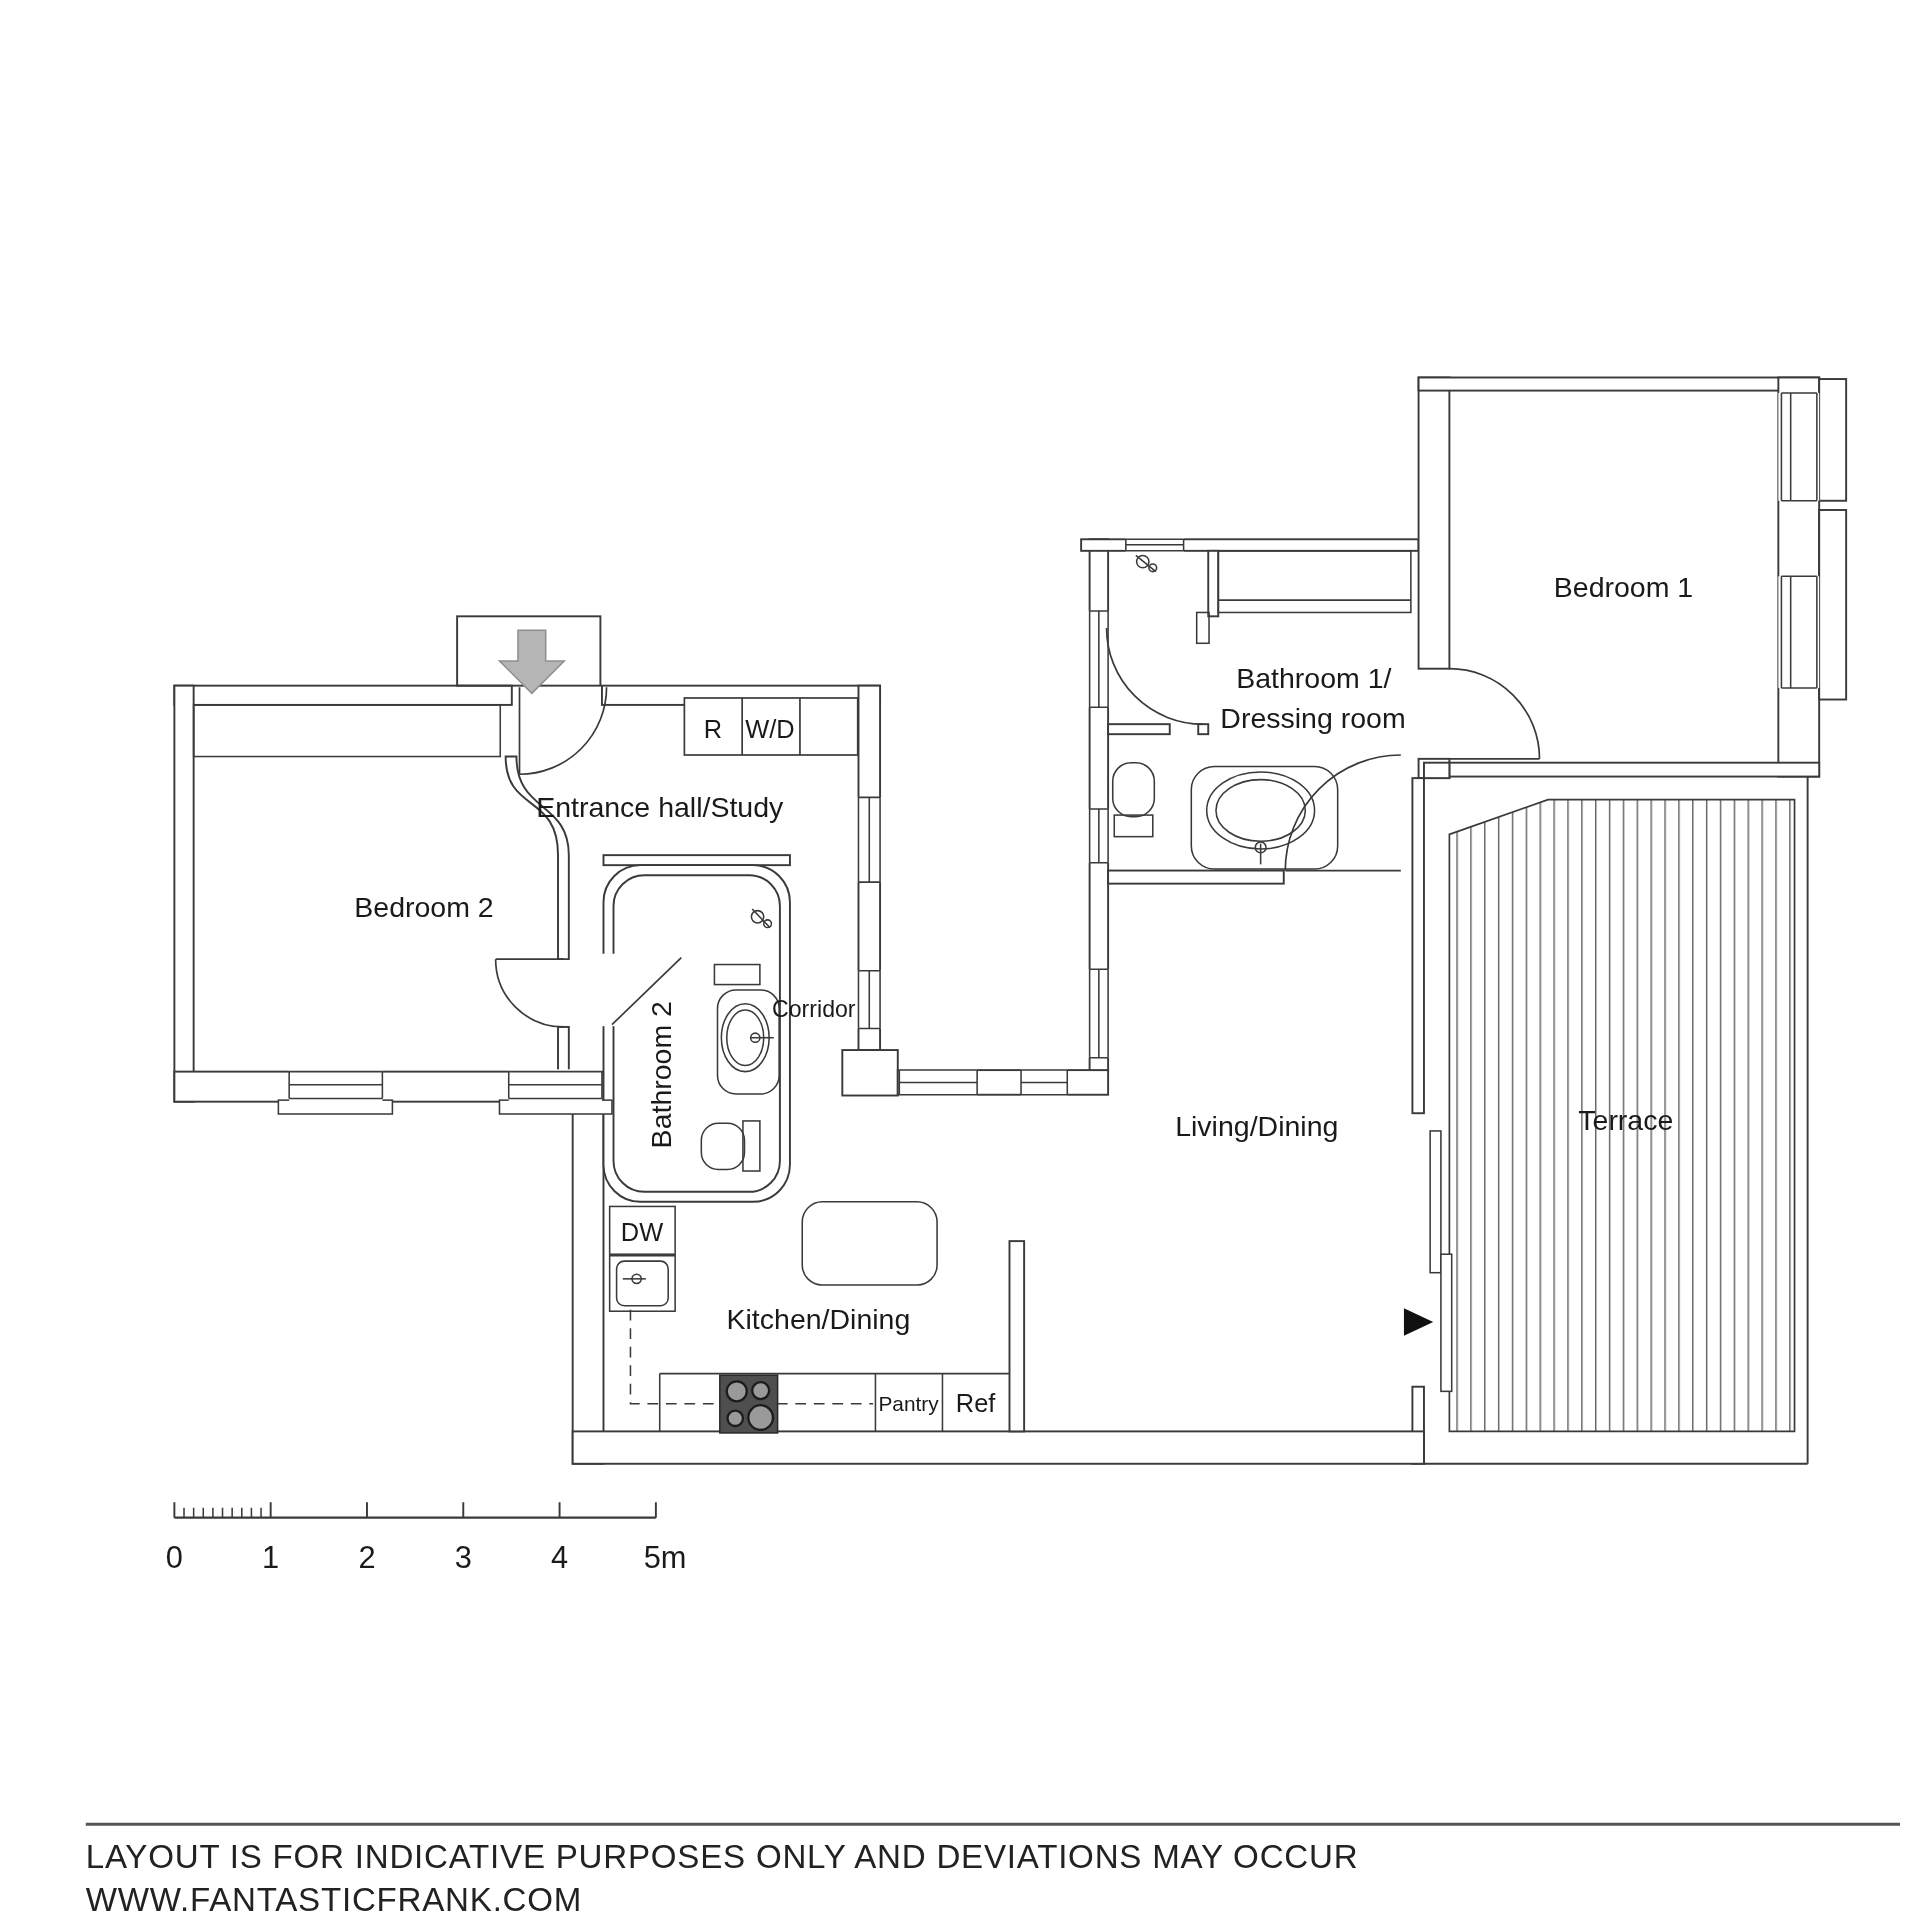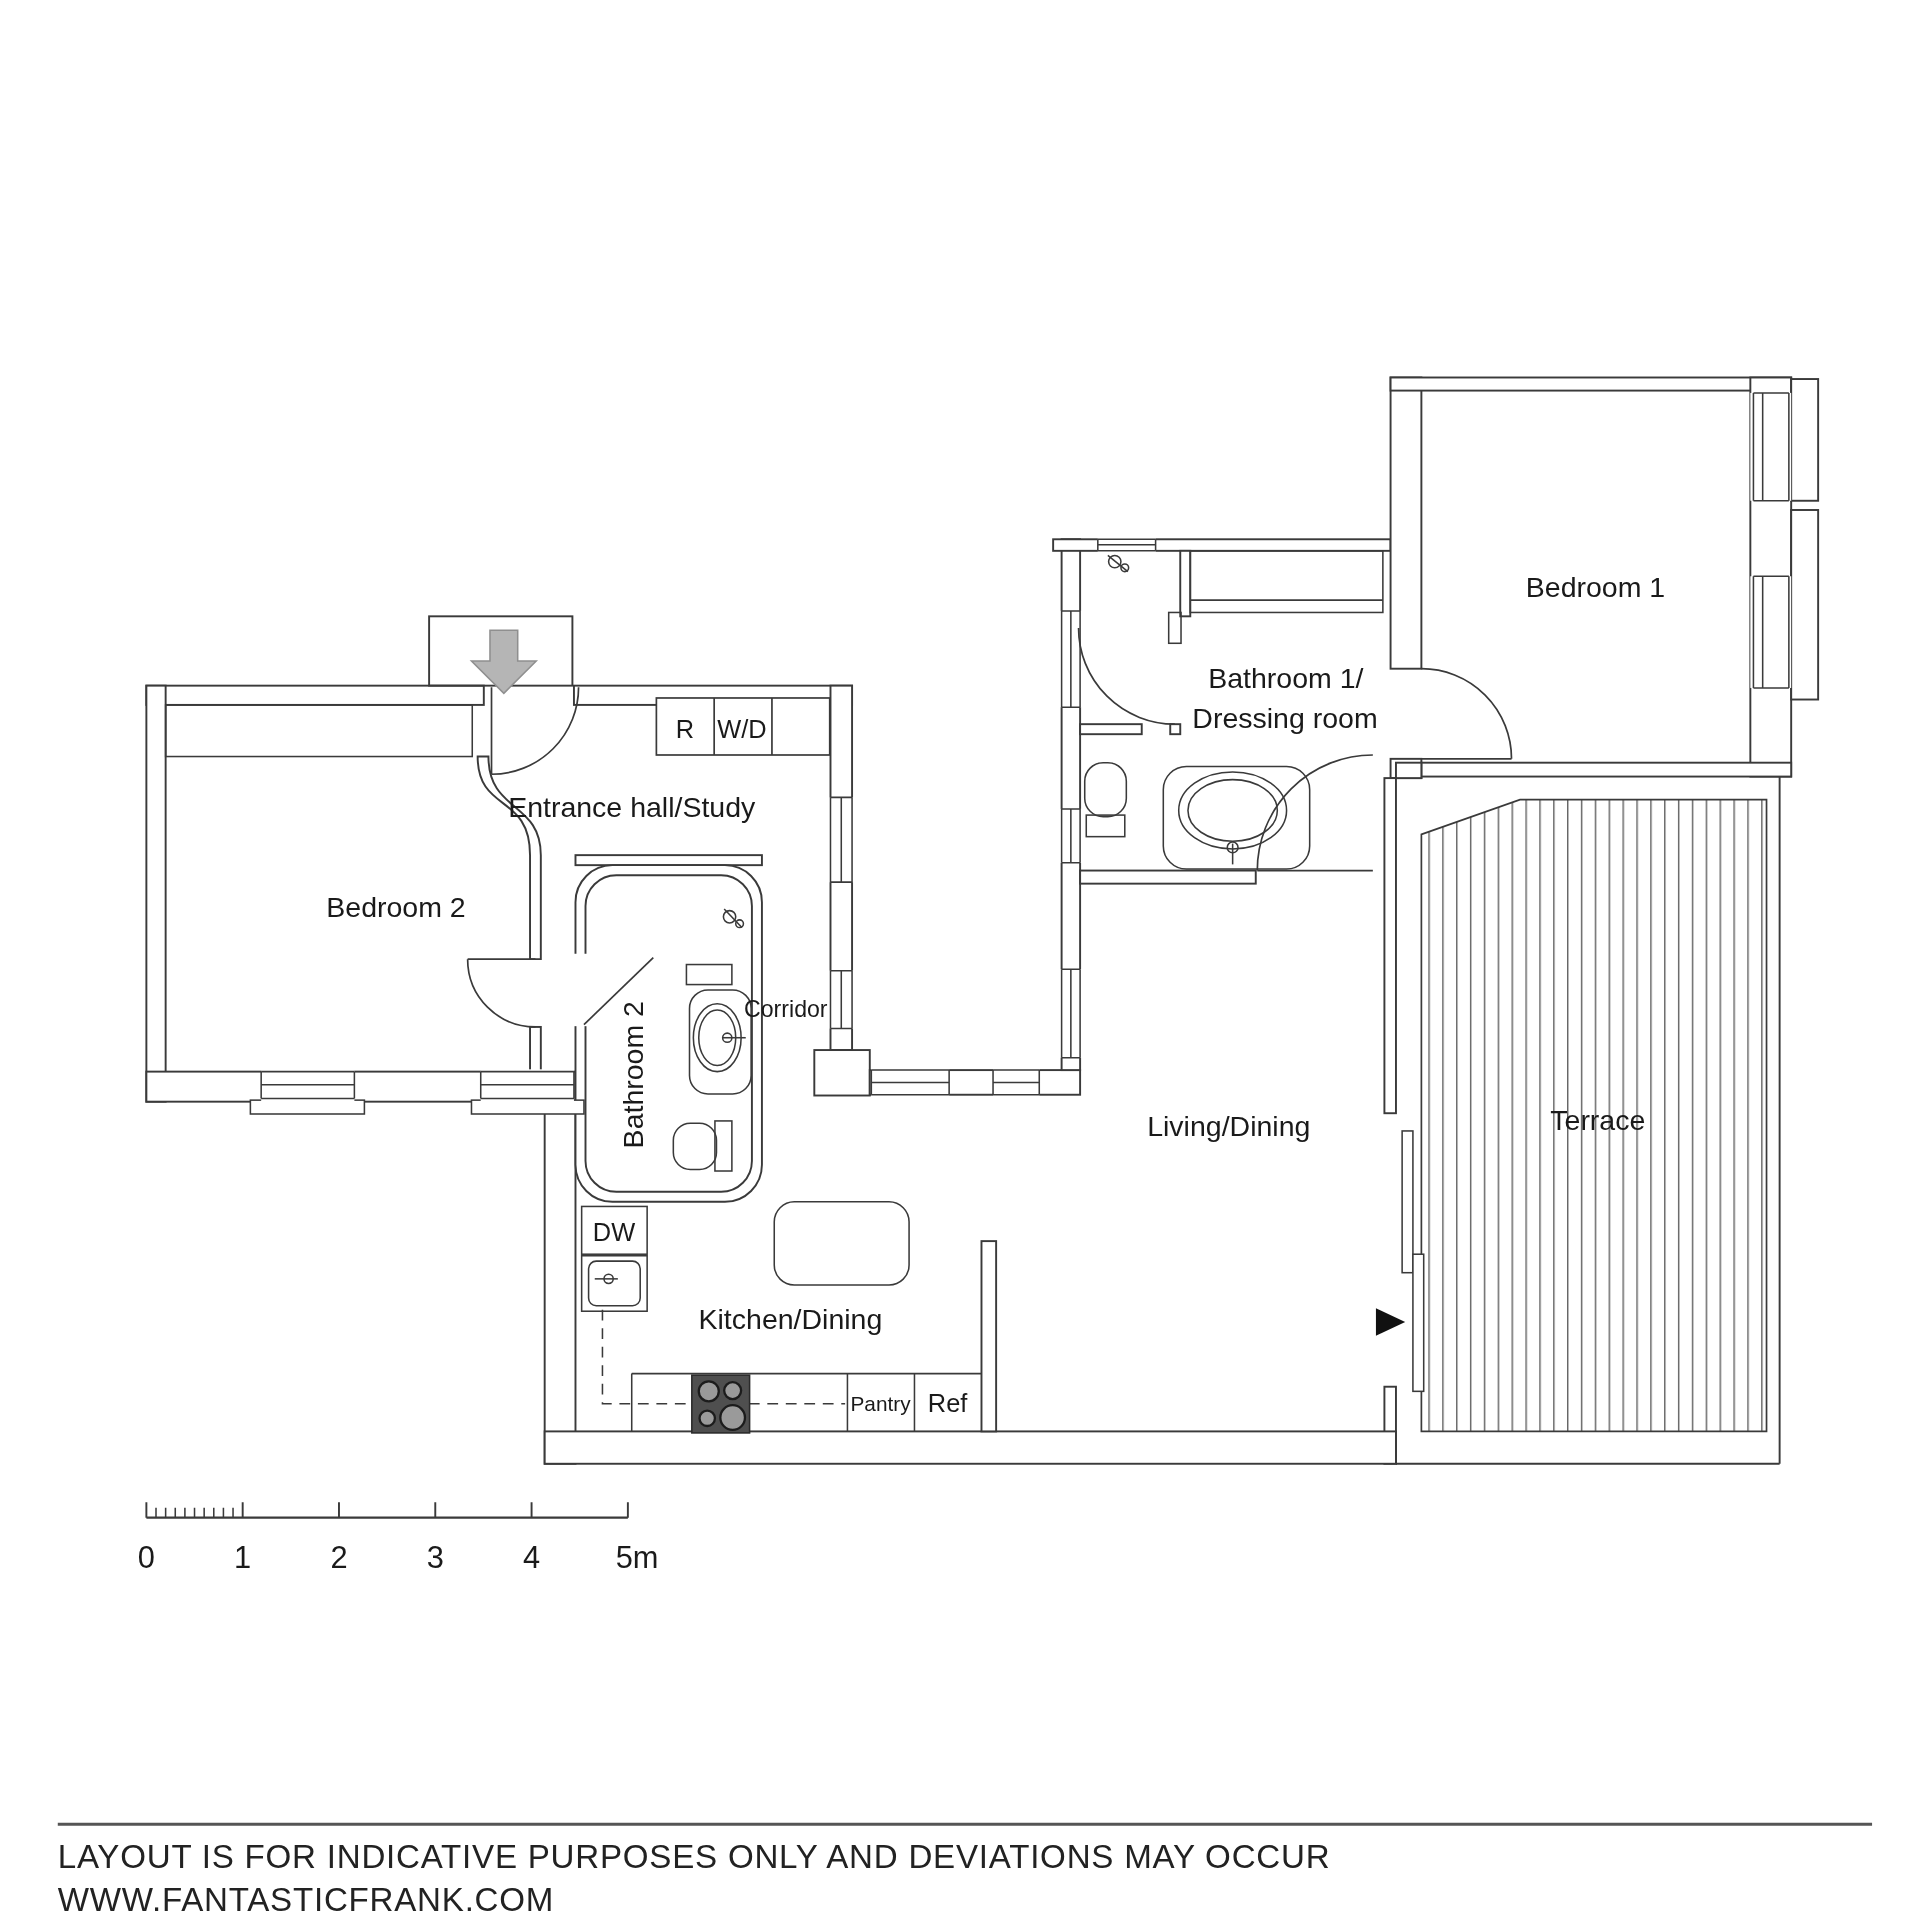--- a/index.html
+++ b/index.html
@@ -1,16 +1,16 @@
 <!DOCTYPE html>
 <html style="font-size:12.3px"><head>
 <meta charset="utf-8">
 <style>
   html,body{margin:0;padding:0;background:#fff;}
-  .canvas-wrap{width:1784px;height:1926px;background:#14b8a6;position:relative;}
+  .canvas-wrap{width:1784px;height:1926px;background:#14b8a6;position:relative;margin-left:28px;}
   svg{display:block;}
   text{font-family:"Liberation Sans",sans-serif;fill:#1a1a1a;}
   .room-label{font-size:37px;}
   .small-label{font-size:30px;}
   .appliance-label{font-size:33px;}
   .pantry-label{font-size:27px;}
   .scale-label{font-size:40px;}
   .footer-text{font-size:43px;letter-spacing:1px;fill:#222;}
 </style>
 </head>

